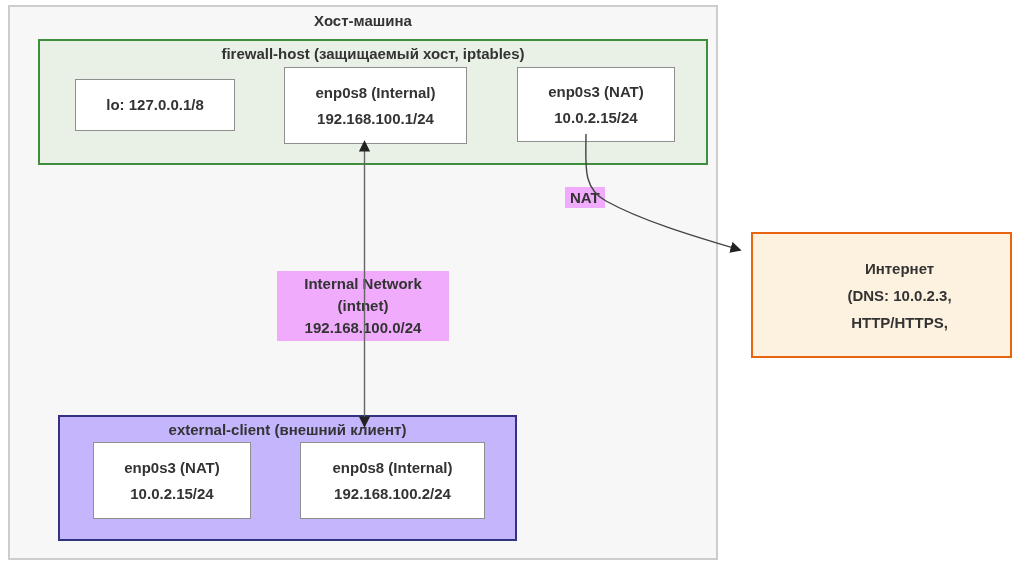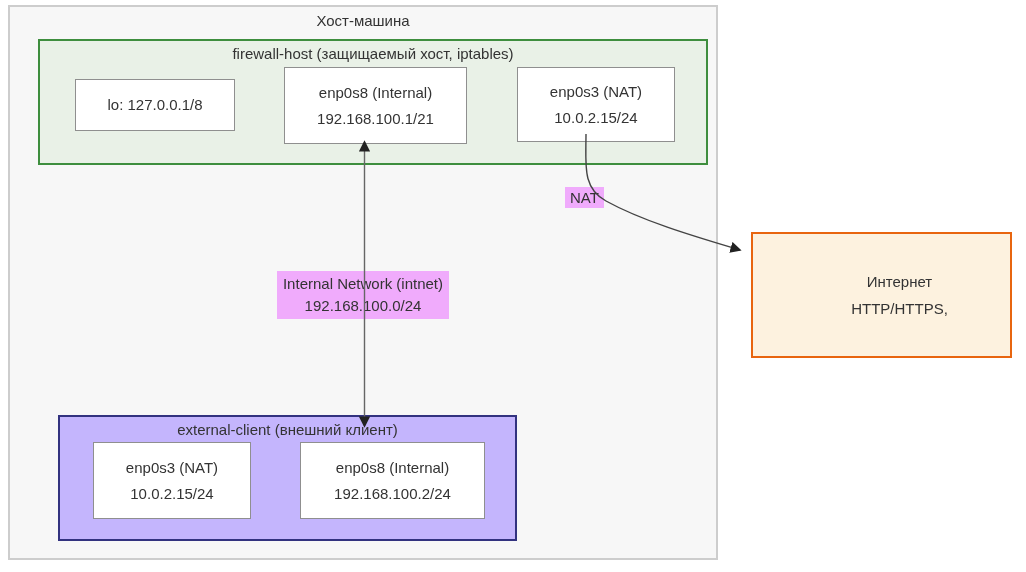--- a/index.html
+++ b/index.html
@@ -1,19 +1,19 @@
 <!DOCTYPE html>
 <html><head>
 <meta charset="utf-8">
 <style>
   * { margin: 0; padding: 0; box-sizing: border-box; }
   html, body { width: 1026px; height: 572px; background: #ffffff; overflow: hidden; }
   body { font-family: "Liberation Sans", sans-serif; color: #333333; position: relative; }
 
-  .canvas { position: absolute; left: 0; top: 0; width: 848px; height: 572px; }
+  .canvas { position: absolute; left: 0; top: 0; width: 848px; height: 572px; font-weight: bold; }
 
   .host-box {
     position: absolute; left: 8px; top: 5px; width: 710px; height: 555px;
     background: #f7f7f7; border: 2px solid #cdcdcd;
   }
   .host-title {
     position: absolute; left: 0; top: 5px; width: 100%;
     text-align: center; font-size: 15px; color: #333333;
   }
 
@@ -72,21 +72,21 @@
 
     <div class="firewall-box">
       <div class="firewall-title">firewall-host (защищаемый хост, iptables)</div>
 
       <div class="node node-lo">
         <span>lo: 127.0.0.1/8</span>
       </div>
 
       <div class="node node-fw-enp0s8">
         <span>enp0s8 (Internal)</span>
-        <span>192.168.100.1/21</span>
+        <span>192.168.100.1/24</span>
       </div>
 
       <div class="node node-fw-enp0s3">
         <span>enp0s3 (NAT)</span>
         <span>10.0.2.15/24</span>
       </div>
     </div>
 
     <div class="external-box">
       <div class="external-title">external-client (внешний клиент)</div>
@@ -98,20 +98,21 @@
 
       <div class="node node-ex-enp0s8">
         <span>enp0s8 (Internal)</span>
         <span>192.168.100.2/24</span>
       </div>
     </div>
   </div>
 
   <div class="internet-box">
     <div>Интернет</div>
+    <div>(DNS: 10.0.2.3,</div>
     <div>HTTP/HTTPS,</div>
   </div>
 
   <div class="edge-label label-intnet">
     <div>Internal Network (intnet)</div>
     <div>192.168.100.0/24</div>
   </div>
   <div class="edge-label label-nat">NAT</div>
 
   <svg class="edges" viewBox="0 0 1026 572" xmlns="http://www.w3.org/2000/svg">

